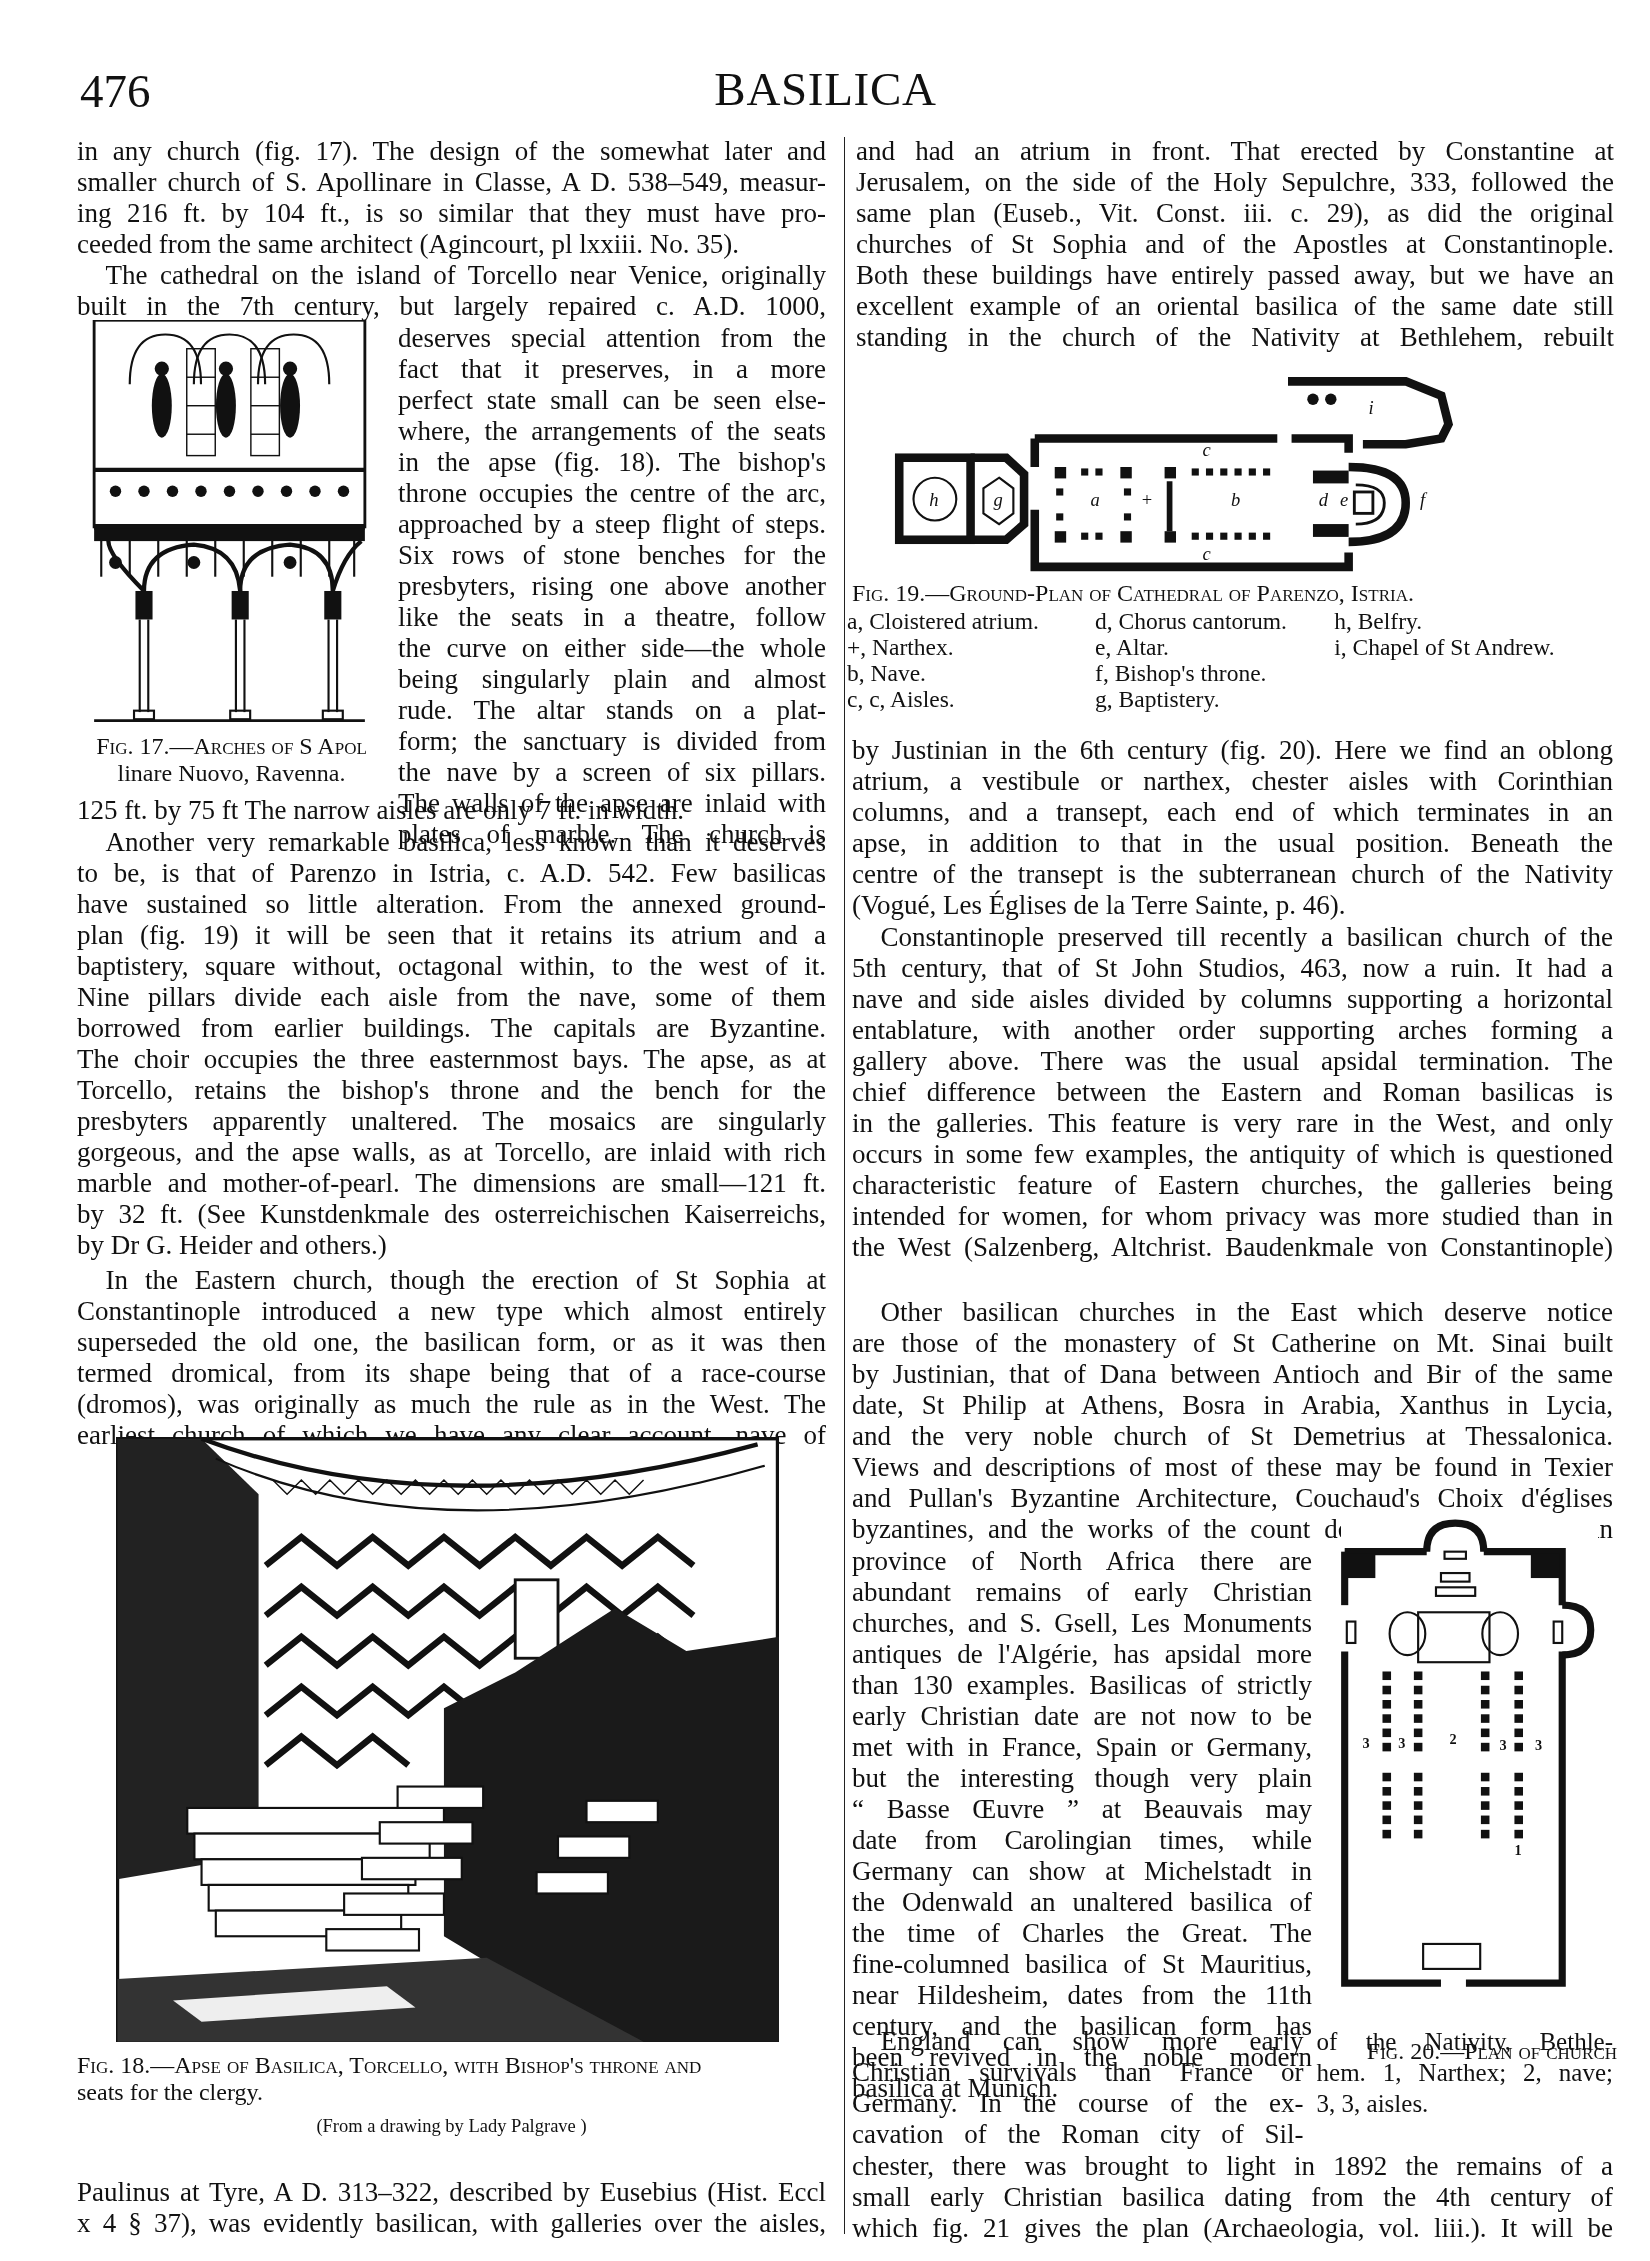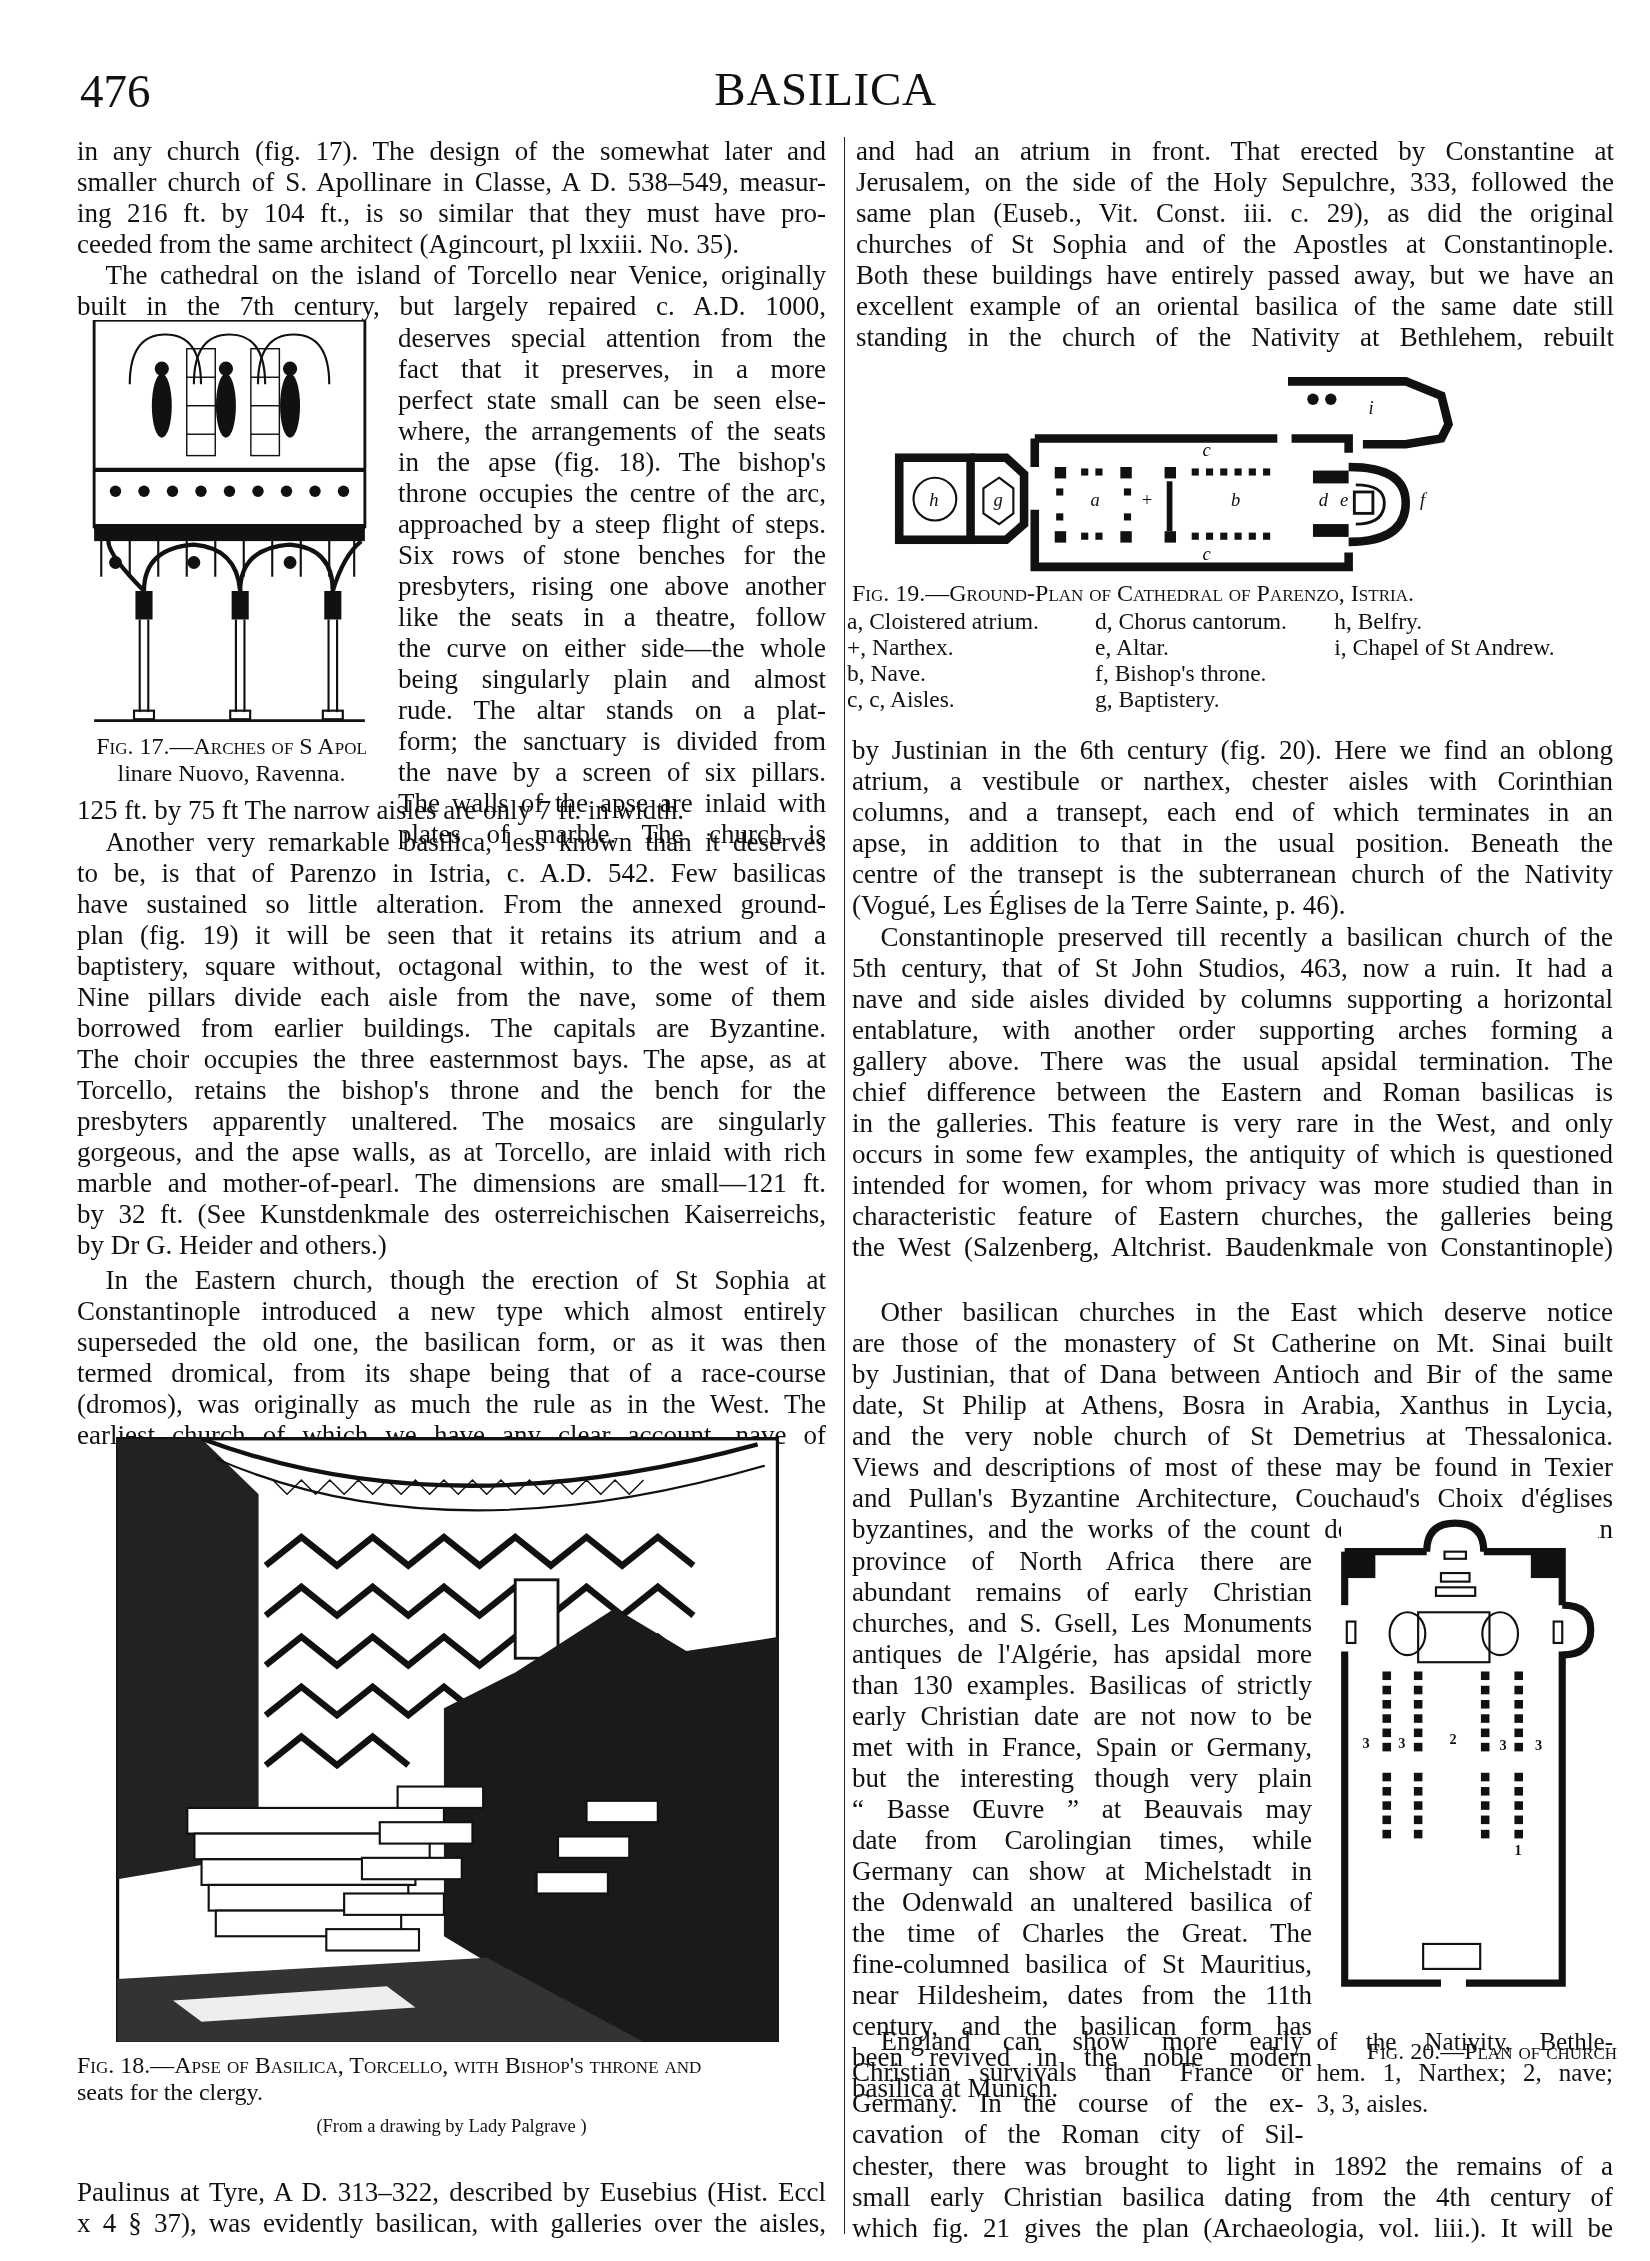--- a/index.html
+++ b/index.html
@@ -350,22 +350,22 @@
 
 <div class="abs txt" style="left:852px; top:922px; width:761px;">
   <span class="line" style="padding-left:28.5px;">Constantinople preserved till recently a basilican church of the</span>
   <span class="line">5th century, that of St John Studios, 463, now a ruin.  It had a</span>
   <span class="line">nave and side aisles divided by columns supporting a horizontal</span>
   <span class="line">entablature, with another order supporting arches forming a</span>
   <span class="line">gallery above.  There was the usual apsidal termination.  The</span>
   <span class="line">chief difference between the Eastern and Roman basilicas is</span>
   <span class="line">in the galleries.  This feature is very rare in the West, and only</span>
   <span class="line">occurs in some few examples, the antiquity of which is questioned</span>
+  <span class="line">characteristic feature of Eastern churches, the galleries being</span>
   <span class="line">intended for women, for whom privacy was more studied than in</span>
-  <span class="line">characteristic feature of Eastern churches, the galleries being</span>
   <span class="line">the West (Salzenberg, Altchrist. Baudenkmale von Constantinople)</span>
 </div>
 
 <div class="abs txt" style="left:852px; top:1297px; width:761px;">
   <span class="line" style="padding-left:28.5px;">Other basilican churches in the East which deserve notice</span>
   <span class="line">are those of the monastery of St Catherine on Mt. Sinai built</span>
   <span class="line">by Justinian, that of Dana between Antioch and Bir of the same</span>
   <span class="line">date, St Philip at Athens, Bosra in Arabia, Xanthus in Lycia,</span>
   <span class="line">and the very noble church of St Demetrius at Thessalonica.</span>
   <span class="line">Views and descriptions of most of these may be found in Texier</span>

